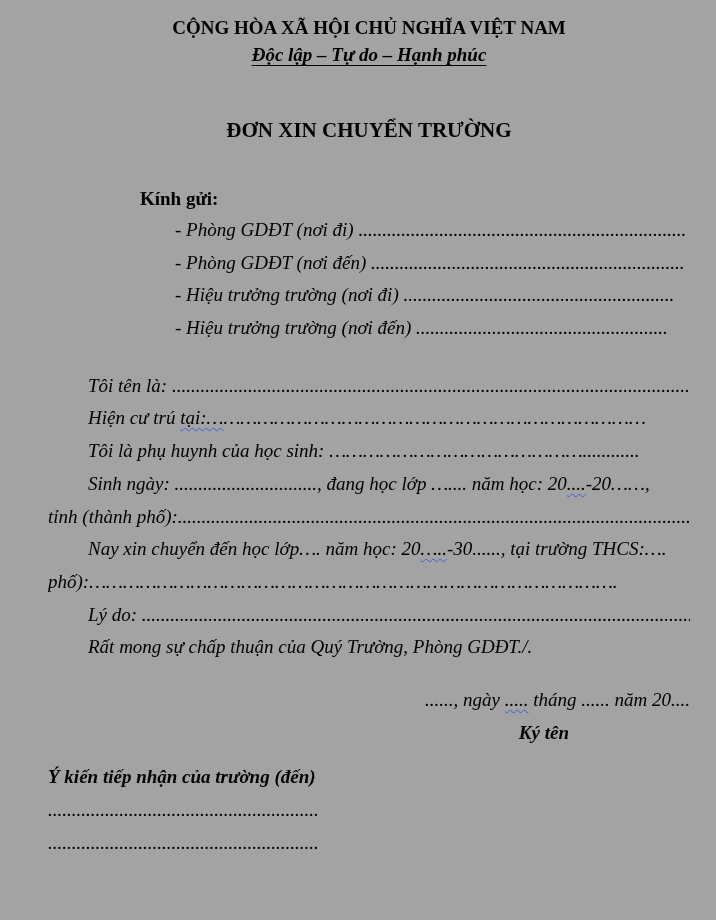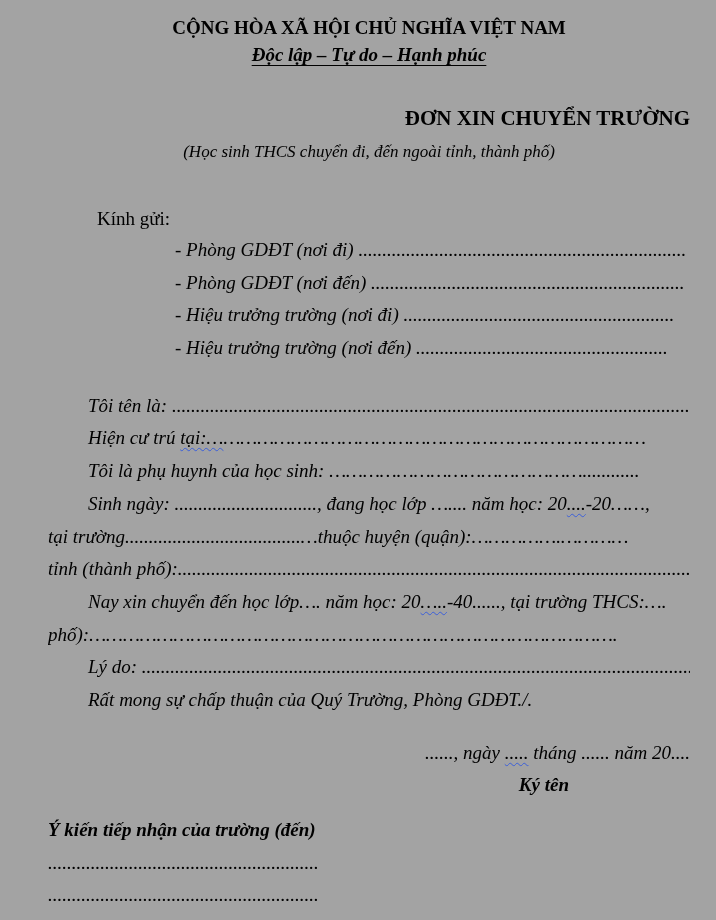--- a/index.html
+++ b/index.html
@@ -10,23 +10,23 @@
     background: #a3a3a3;
     color: #000000;
     font-family: "Liberation Serif", "DejaVu Serif", serif;
     font-size: 19px;
     padding: 14px 26px 0 48px;
     overflow: hidden;
   }
   .motto1 { line-height: 27px; font-weight: bold; text-align: center; }
   .motto2 { line-height: 27px; font-weight: bold; text-align: center; }
   .motto2 span { text-decoration: underline; text-underline-offset: 4px; font-style: italic; }
-  .doc-title { margin-top: 36px; line-height: 28px; font-weight: bold; font-size: 21px; text-align: right; }
+  .doc-title { margin-top: 48px; line-height: 28px; font-weight: bold; font-size: 21px; text-align: center; }
   .doc-subtitle { margin-top: 8px; line-height: 24px; font-style: italic; font-size: 17px; text-align: center; }
-  .kinh-gui { margin-top: 40px; line-height: 30px; font-weight: normal; margin-left: 49px; }
+  .kinh-gui { margin-top: 40px; line-height: 30px; font-weight: bold; margin-left: 92px; }
   .recipients .line { margin-left: 127px; }
   .line {
     line-height: 32.7px; height: 32.7px;
     white-space: nowrap; overflow: hidden; font-style: italic;
   }
   .body-block { margin-top: 25px; }
   .indent { padding-left: 40px; }
   .sq {
     text-decoration: underline;
     text-decoration-style: wavy;
@@ -41,44 +41,42 @@
 </style>
 </head>
 <body>
 
 <div class="page">
 
   <div class="motto1">CỘNG HÒA XÃ HỘI CHỦ NGHĨA VIỆT NAM</div>
   <div class="motto2"><span>Độc lập – Tự do – Hạnh phúc</span></div>
 
   <div class="doc-title">ĐƠN XIN CHUYỂN TRƯỜNG</div>
-  <div class="doc-subtitle">(Học sinh THCS chuyển đi, đến ngoài tỉnh, thành phố)</div>
 
   <div class="kinh-gui">Kính gửi:</div>
 
   <div class="recipients">
     <div class="line">- Phòng GDĐT (nơi đi) .....................................................................</div>
     <div class="line">- Phòng GDĐT (nơi đến) ..................................................................</div>
     <div class="line">- Hiệu trưởng trường (nơi đi) .........................................................</div>
     <div class="line">- Hiệu trưởng trường (nơi đến) .....................................................</div>
   </div>
 
   <div class="body-block">
     <div class="line indent">Tôi tên là: ........................................................................................................................</div>
 
     <div class="line indent"><span>Hiện cư trú </span><span class="sq">tại:…</span><span>…………………………………………………………………</span></div>
 
     <div class="line indent">Tôi là phụ huynh của học sinh: ………………………………………............</div>
 
     <div class="line indent"><span>Sinh ngày: .............................., đang học lớp ….... năm học: 20</span><span class="sq">....</span><span>-20……,</span></div>
 
-    <div class="line">tại trường.....................................…thuộc huyện (quận):…………….…………</div>
     <div class="line">tỉnh (thành phố):...........................................................................................................................</div>
 
-    <div class="line indent"><span>Nay xin chuyển đến học lớp…. năm học: 20</span><span class="sq">…..</span><span>-40......, tại trường THCS:….</span></div>
+    <div class="line indent"><span>Nay xin chuyển đến học lớp…. năm học: 20</span><span class="sq">…..</span><span>-30......, tại trường THCS:….</span></div>
 
 
     <div class="line">phố):………………………………………………………………………………….</div>
     <div class="line indent">Lý do: ..............................................................................................................................</div>
     <div class="line indent">Rất mong sự chấp thuận của Quý Trường, Phòng GDĐT./.</div>
 
     <div class="line date-line"><span>......, ngày </span><span class="sq">.....</span><span> tháng ...... năm 20....</span></div>
 
     <div class="line sign-line">Ký tên</div>
 

